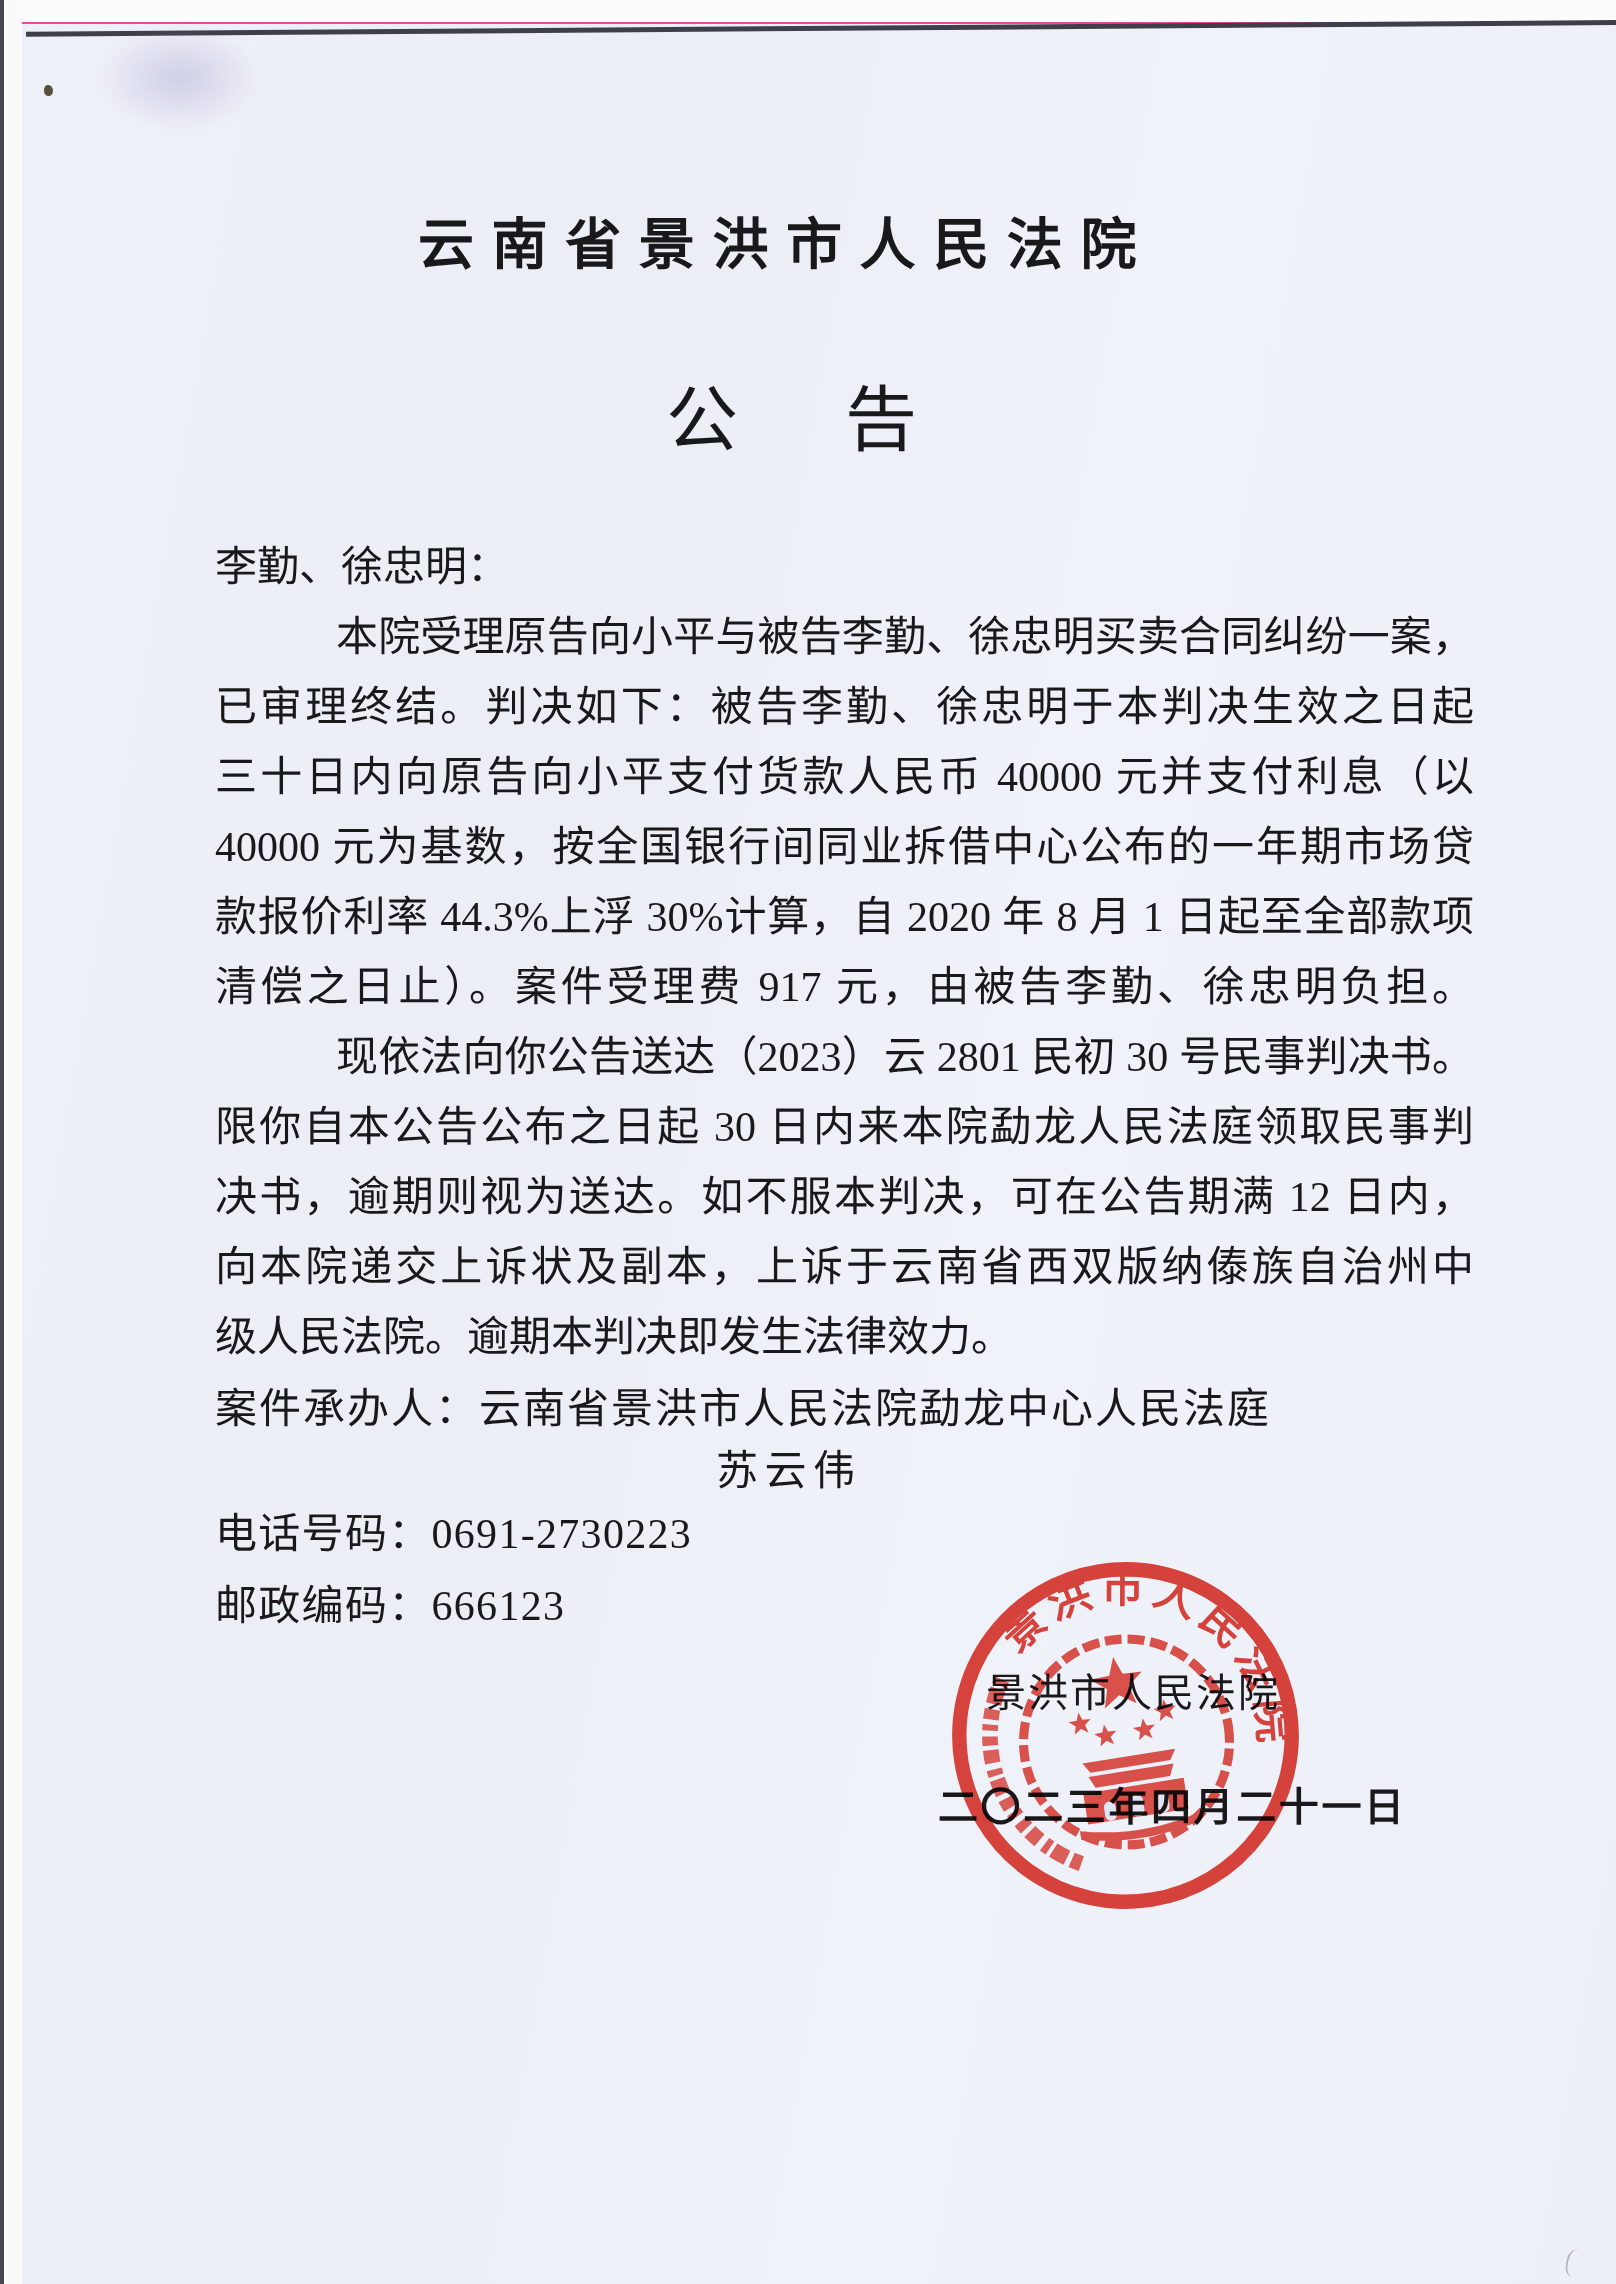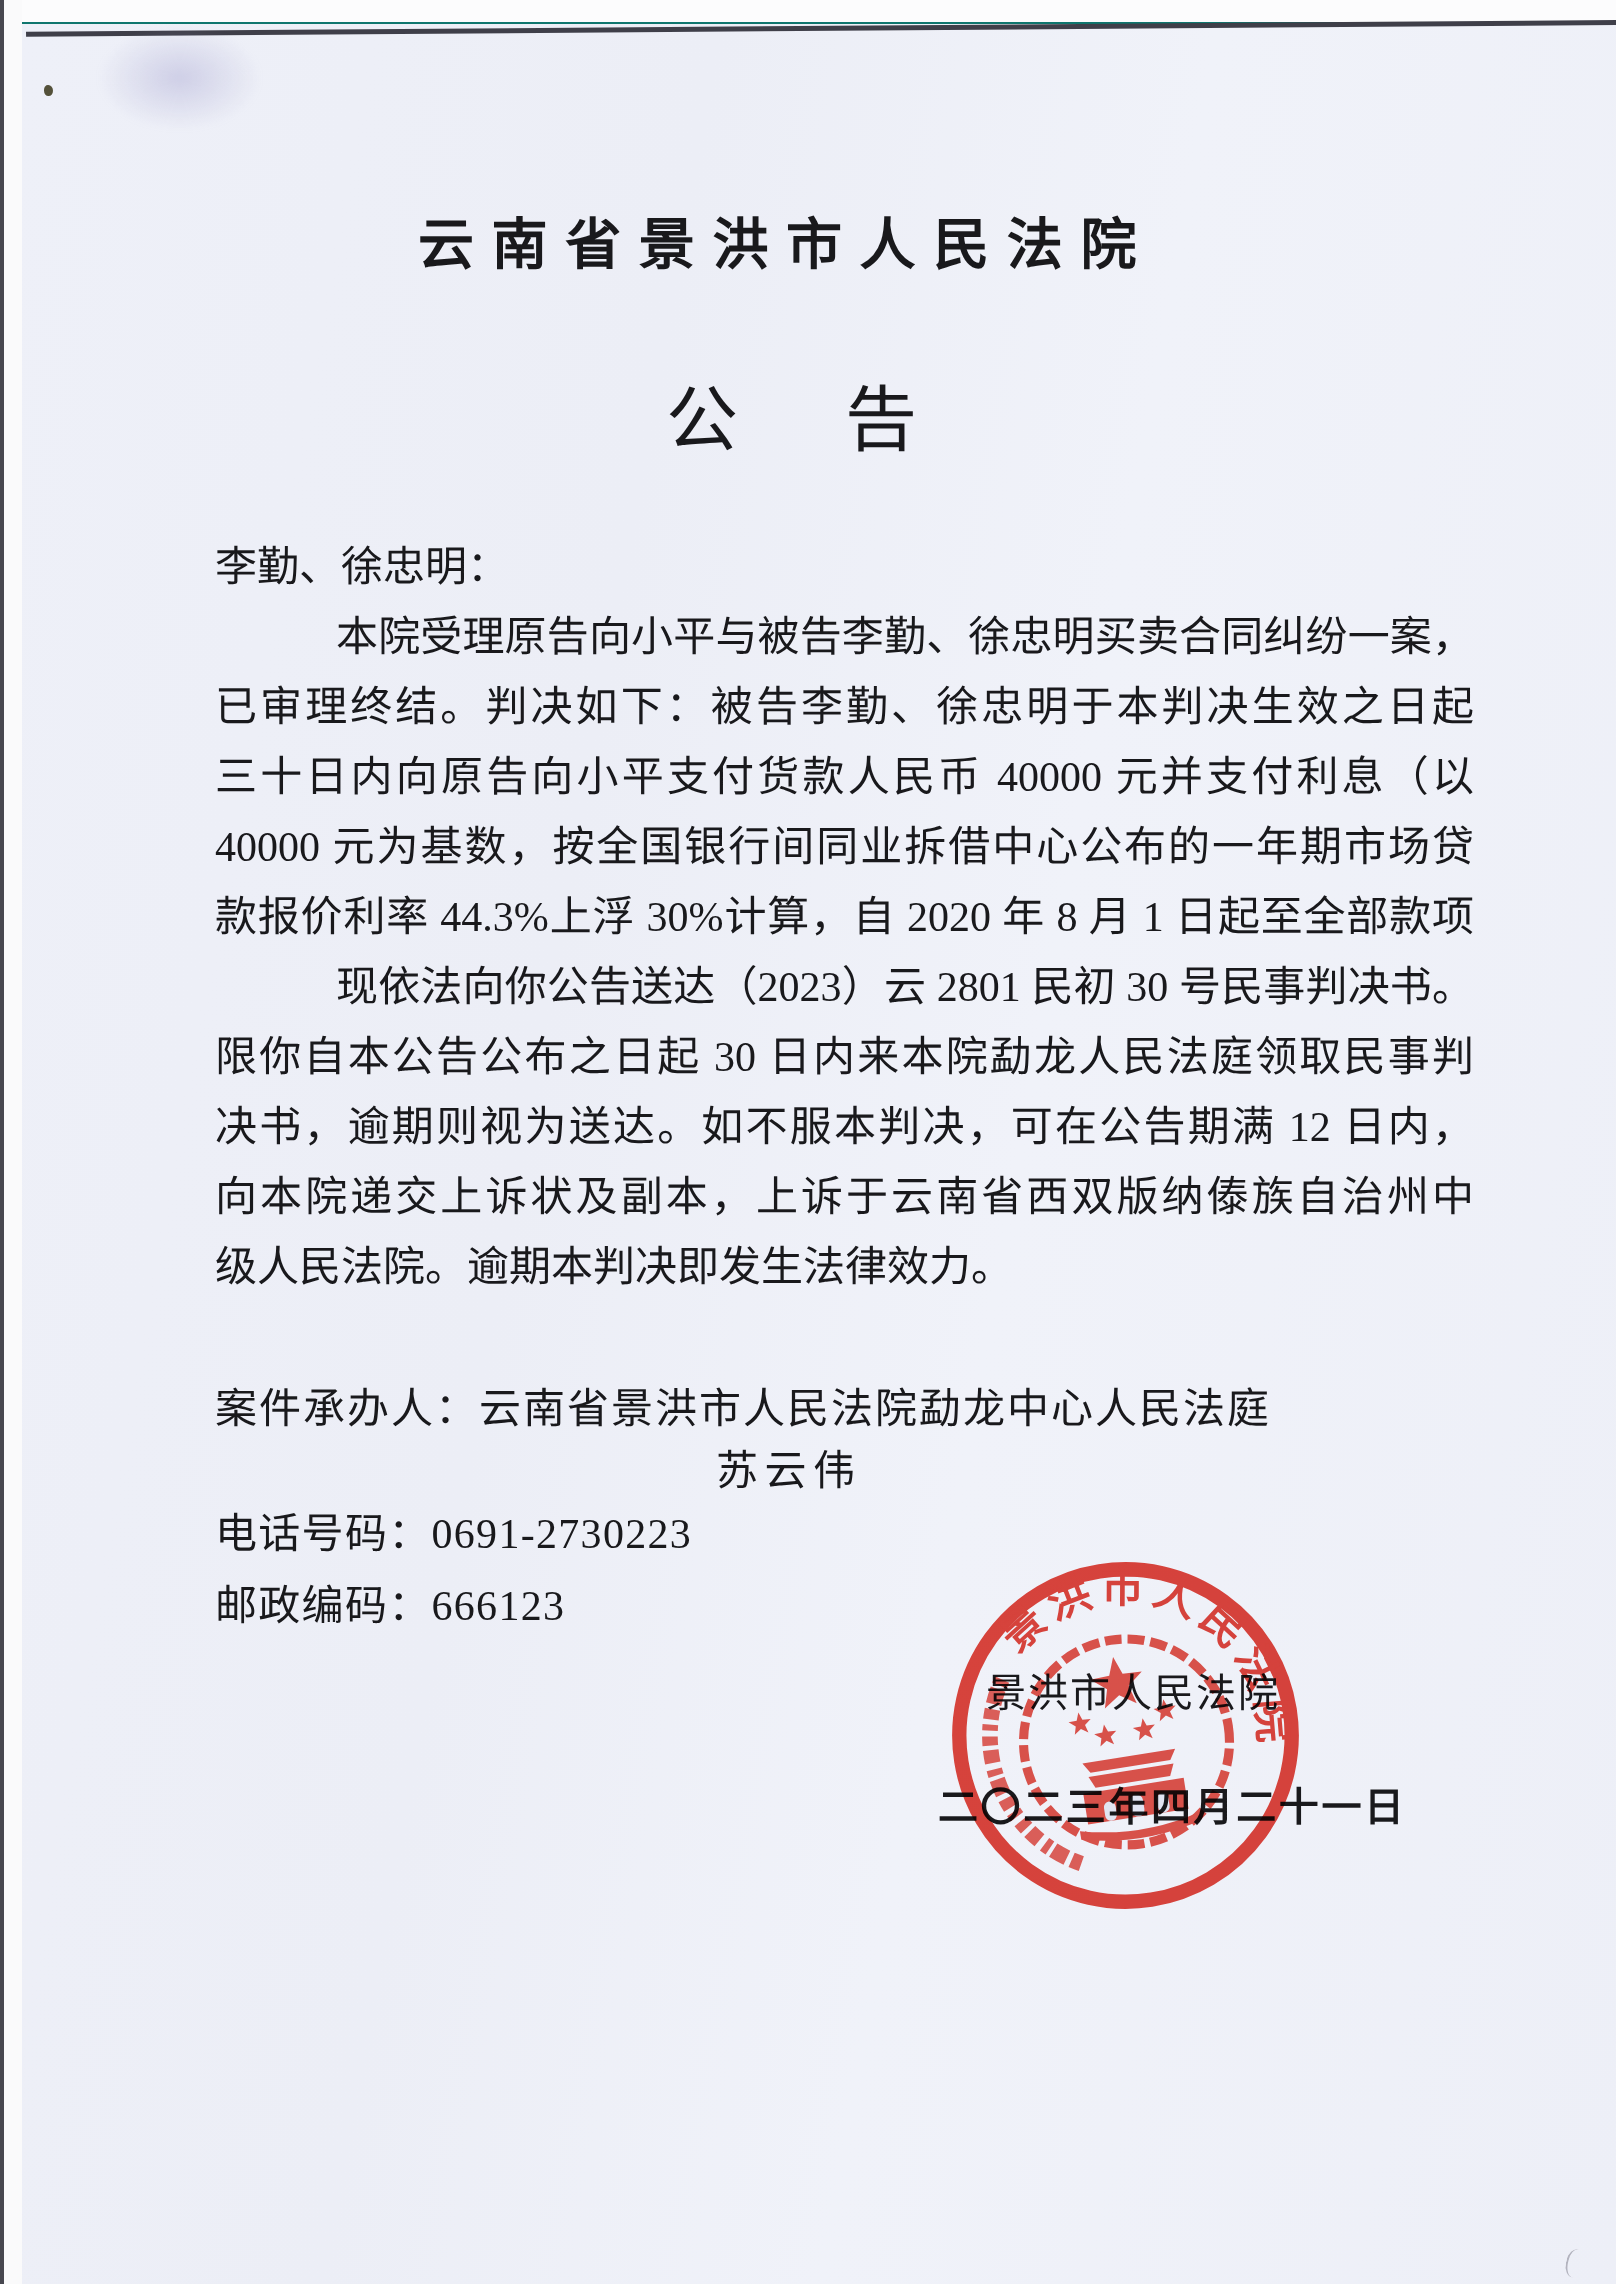--- a/index.html
+++ b/index.html
@@ -1,17 +1,17 @@
 <!DOCTYPE html>
 <html lang="zh-CN" style="font-size:10.4px"><head>
 <meta charset="utf-8">
 <style>
   html,body{margin:0;padding:0;}
   body{width:1617px;height:2284px;background:#ffffff;font-family:"Liberation Serif","DejaVu Serif",serif;}
-  .page{position:relative;width:1617px;height:2284px;overflow:hidden;background:#0f766e;}
+  .page{position:relative;width:1617px;height:2284px;overflow:hidden;background:#ec4899;}
 
   
   .paper{position:absolute;left:22px;top:23.5px;right:0;bottom:0;
     background:linear-gradient(100deg,#eef0f8 0%,#ecEEf6 35%,#f0f2f9 60%,#edeff7 100%);
     background-color:#eef0f8;}
   .scan-topband{position:absolute;left:0;top:0;width:1617px;height:22px;background:#fcfcfd;}
   .scan-leftband{position:absolute;left:0;top:0;width:22px;height:2284px;background:#fafafb;}
   .paper-topedge{position:absolute;left:26px;top:19.6px;width:1598px;height:4.6px;background:#3f3f49;
     transform:rotate(-0.42deg);transform-origin:right center;}
   .scan-leftline{position:absolute;left:0;top:0;width:3.9px;height:2284px;background:#47474f;}
@@ -62,20 +62,21 @@
   <div class="title ink">云南省景洪市人民法院</div>
   <div class="subject ink">公告</div>
 
   <div class="body-block ink">
     <div class="bline">李勤、徐忠明：</div>
     <div class="bline j ind">本院受理原告向小平与被告李勤、徐忠明买卖合同纠纷一案，</div>
     <div class="bline j">已审理终结。判决如下：被告李勤、徐忠明于本判决生效之日起</div>
     <div class="bline j">三十日内向原告向小平支付货款人民币 40000 元并支付利息（以</div>
     <div class="bline j">40000 元为基数，按全国银行间同业拆借中心公布的一年期市场贷</div>
     <div class="bline j">款报价利率 44.3%上浮 30%计算，自 2020 年 8 月 1 日起至全部款项</div>
+    <div class="bline j">清偿之日止）。案件受理费 917 元，由被告李勤、徐忠明负担。</div>
     <div class="bline j ind">现依法向你公告送达（2023）云 2801 民初 30 号民事判决书。</div>
     <div class="bline j">限你自本公告公布之日起 30 日内来本院勐龙人民法庭领取民事判</div>
     <div class="bline j">决书，逾期则视为送达。如不服本判决，可在公告期满 12 日内，</div>
     <div class="bline j">向本院递交上诉状及副本，上诉于云南省西双版纳傣族自治州中</div>
     <div class="bline">级人民法院。逾期本判决即发生法律效力。</div>
   </div>
 
   <div class="handler ink">案件承办人：云南省景洪市人民法院勐龙中心人民法庭</div>
   <div class="handler-name ink">苏云伟</div>
   <div class="phone ink">电话号码：0691-2730223</div>

